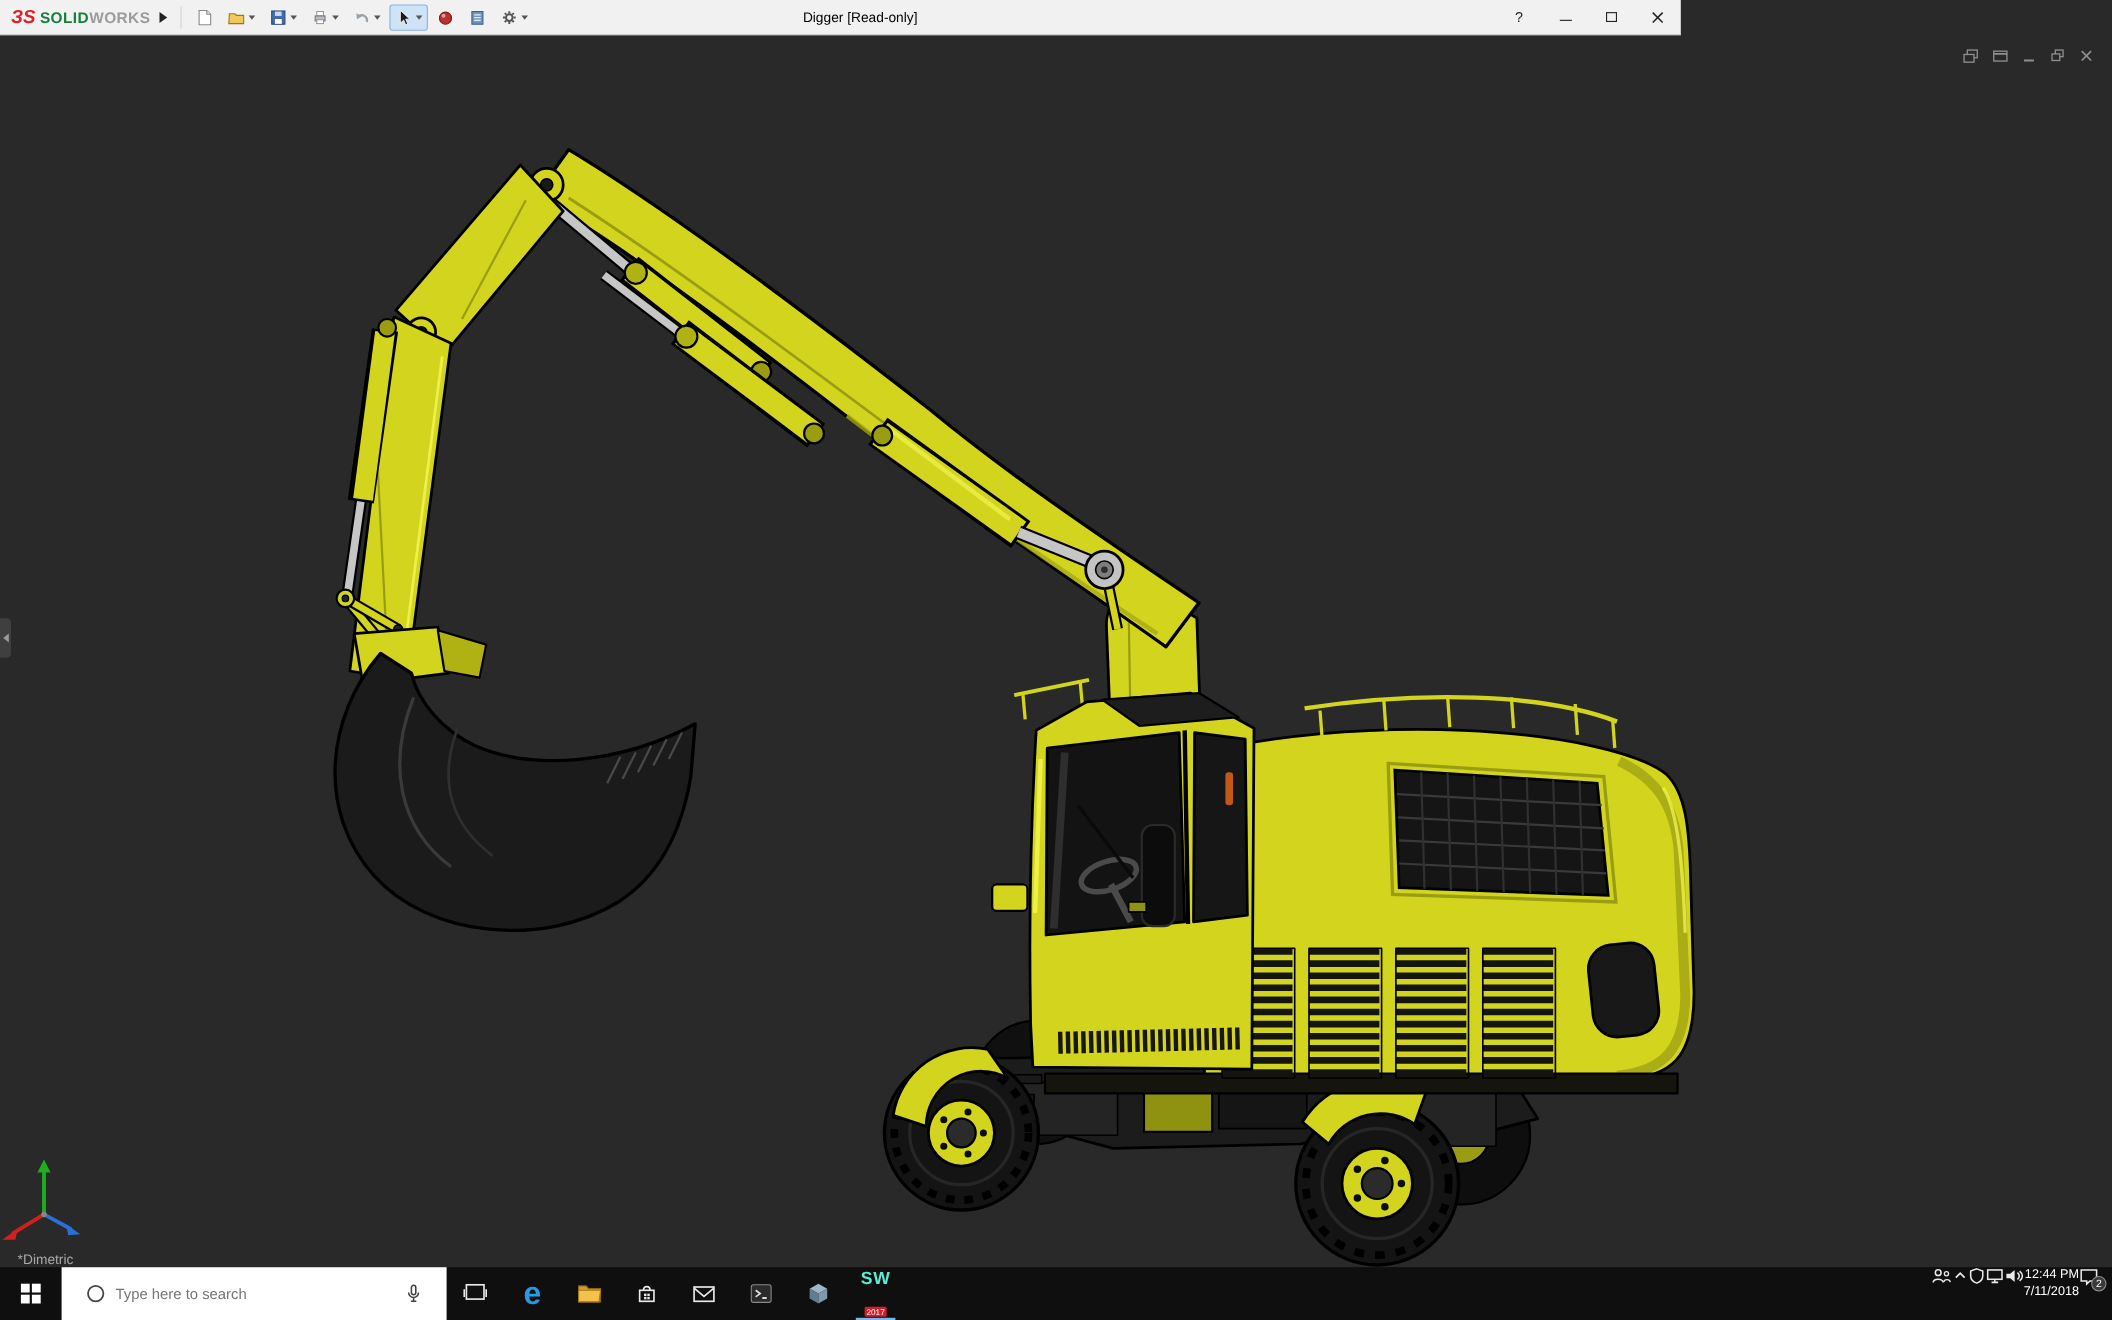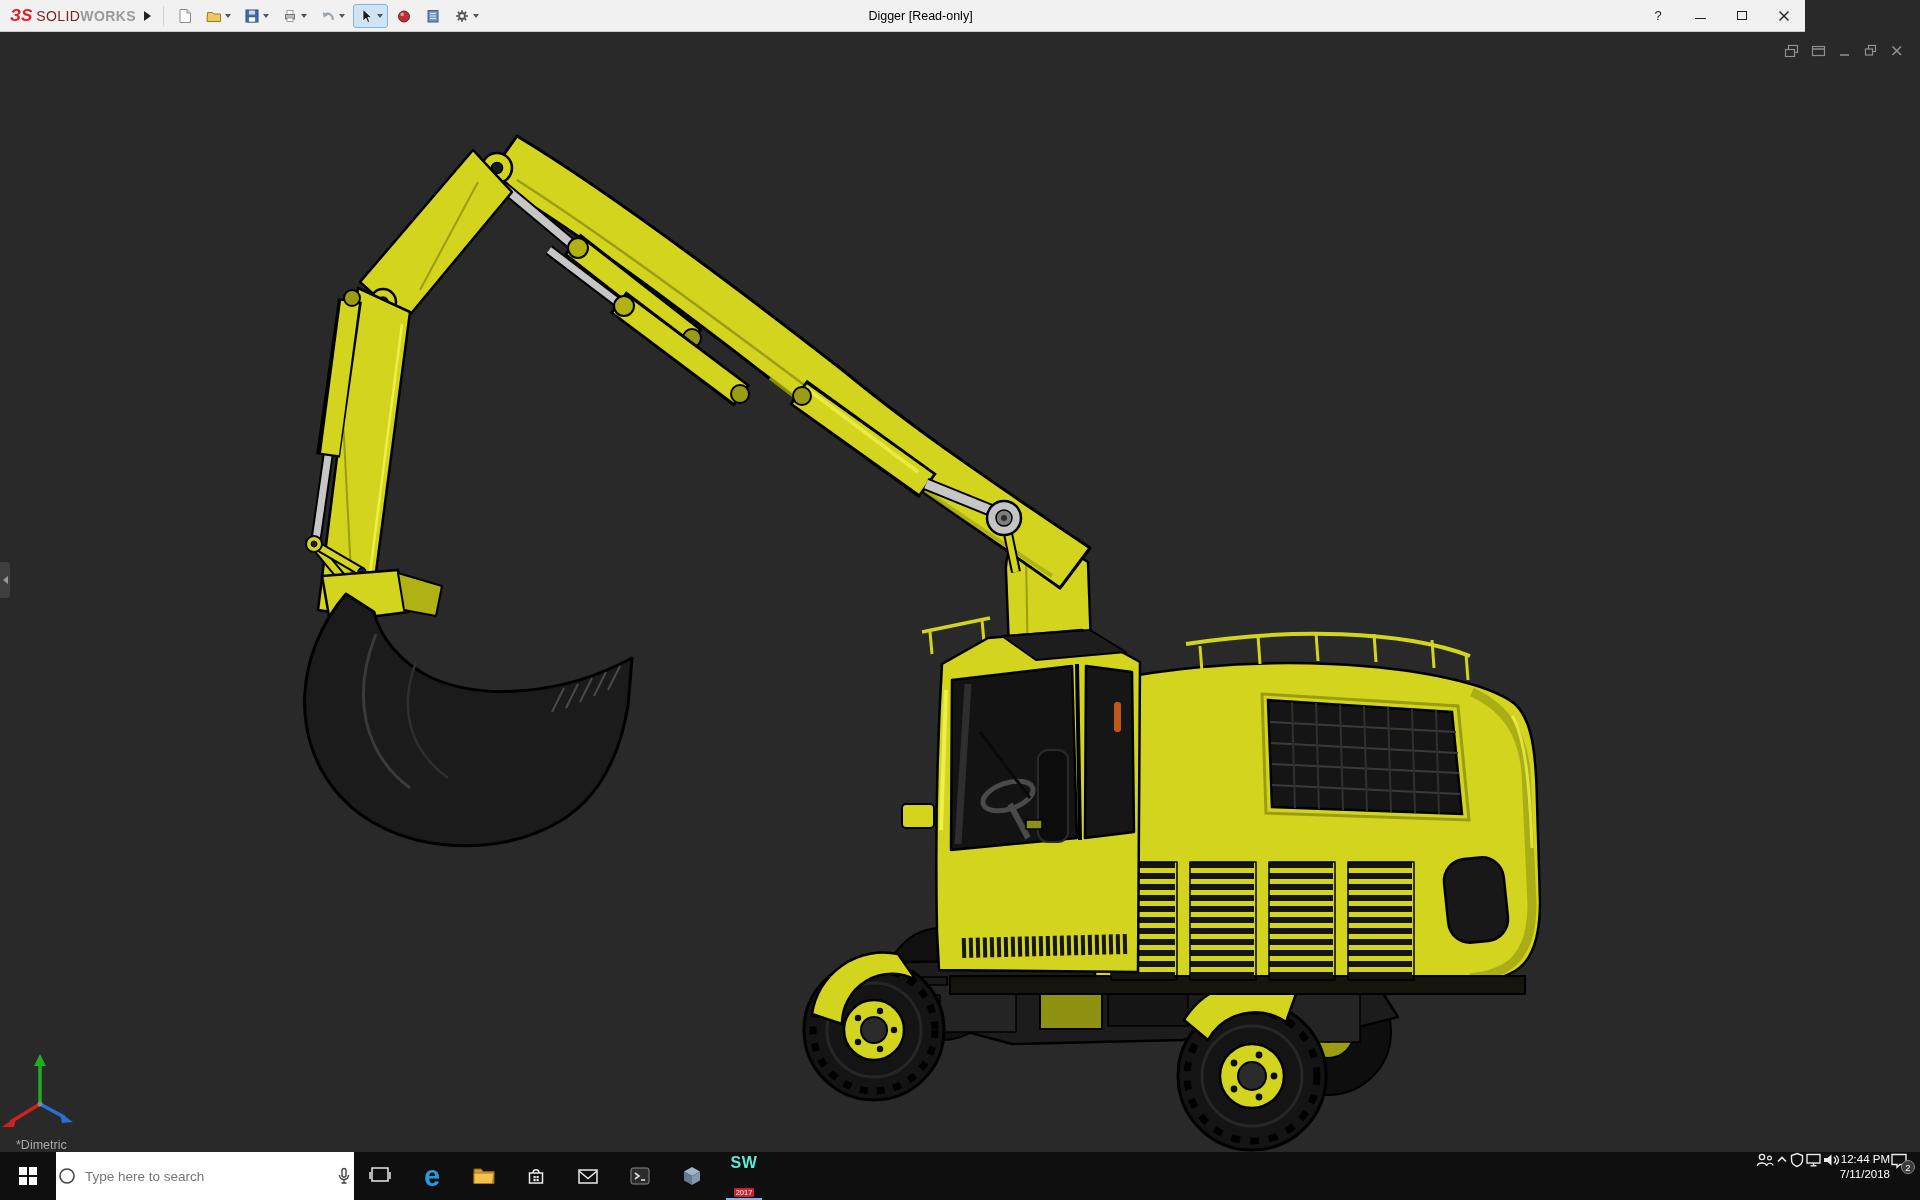--- a/index.html
+++ b/index.html
@@ -1,25 +1,25 @@
 <!DOCTYPE html>
 <html><head>
 <meta charset="utf-8">
 <style>
   * { margin:0; padding:0; box-sizing:border-box; }
   html,body { width:1920px; height:1200px; overflow:hidden; background:#292929;
               font-family:"Liberation Sans", sans-serif; }
 
   
-  .titlebar { position:absolute; top:0; left:0; width:1805px; height:32px;
+  .titlebar { position:absolute; top:0; left:0; width:1528px; height:32px;
               background:#f1f1f1; border-bottom:1px solid #c9c9c9;
               display:flex; align-items:center; z-index:30; }
   .logo { display:flex; align-items:baseline; padding-left:10px; }
   .logo-ds    { color:#e01f26; font-weight:bold; font-style:italic; font-size:17px; margin-right:4px; }
-  .logo-solid { color:#7f1d1d; font-weight:normal; font-size:14px; letter-spacing:.4px; }
+  .logo-solid { color:#15803d; font-weight:bold; font-size:14px; letter-spacing:.4px; }
   .logo-works { color:#9b9b9b; font-weight:bold; font-size:14px; letter-spacing:.4px; }
   .expander { width:0; height:0; border-top:5px solid transparent; border-bottom:5px solid transparent;
               border-left:7px solid #222; margin:0 12px 0 8px; }
   .tb-sep { width:1px; height:20px; background:#d2d2d2; margin-right:8px; }
   .tb-icons { display:flex; align-items:center; gap:3px; }
   .tb-group { display:flex; align-items:center; padding:3px 4px; border-radius:3px; border:1px solid transparent; }
   .tb-group.active { background:#cfe3f6; border:1px solid #88b3dd; }
   .dd { width:0; height:0; border-left:3.5px solid transparent; border-right:3.5px solid transparent;
         border-top:4px solid #555; margin-left:3px; }
   .tb-title { position:absolute; left:0; right:0; top:9px; text-align:center;
@@ -40,21 +40,21 @@
                border-radius:0 4px 4px 0; display:flex; align-items:center; justify-content:center; }
   .panel-tab .tri { width:0; height:0; border-top:4px solid transparent; border-bottom:4px solid transparent;
                     border-right:5px solid #9a9a9a; }
 
   
   .taskbar { position:absolute; bottom:0; left:0; width:1920px; height:48px; background:#0f0f0f;
              display:flex; align-items:stretch; color:#fff; z-index:30; }
   .start { width:56px; display:flex; align-items:center; justify-content:center; }
   .win-logo { display:grid; grid-template-columns:8px 8px; grid-template-rows:8px 8px; gap:2px; }
   .win-logo span { background:#fff; }
-  .search { width:298px; background:#ffffff; display:flex; align-items:center; padding:0 2px; gap:9px; }
+  .search { width:350px; background:#ffffff; display:flex; align-items:center; padding:0 22px; gap:9px; }
   .search input { flex:1; border:none; outline:none; background:transparent; font-size:13.5px; color:#333;
                   font-family:"Liberation Sans", sans-serif; }
   .tb-app { width:52px; display:flex; align-items:center; justify-content:center; position:relative;
             flex-direction:column; }
   .tb-app.active::after { content:""; position:absolute; bottom:0; left:8px; right:8px; height:2px; background:#76b9ed; }
   .edge-e { font-size:29px; font-weight:bold; color:#2a9ae0; line-height:1; }
   .sw-label { color:#5eead4; font-weight:800; font-size:16px; line-height:1; letter-spacing:.5px; }
   .sw-year  { font-size:7.5px; color:#fff; background:#cf1f2f; padding:0 2px; border-radius:1px; margin-top:17px; }
   .tray { margin-left:auto; display:flex; align-items:flex-start; padding-right:12px; }
   .tray-ic { position:relative; display:flex; align-items:center; justify-content:center; }

